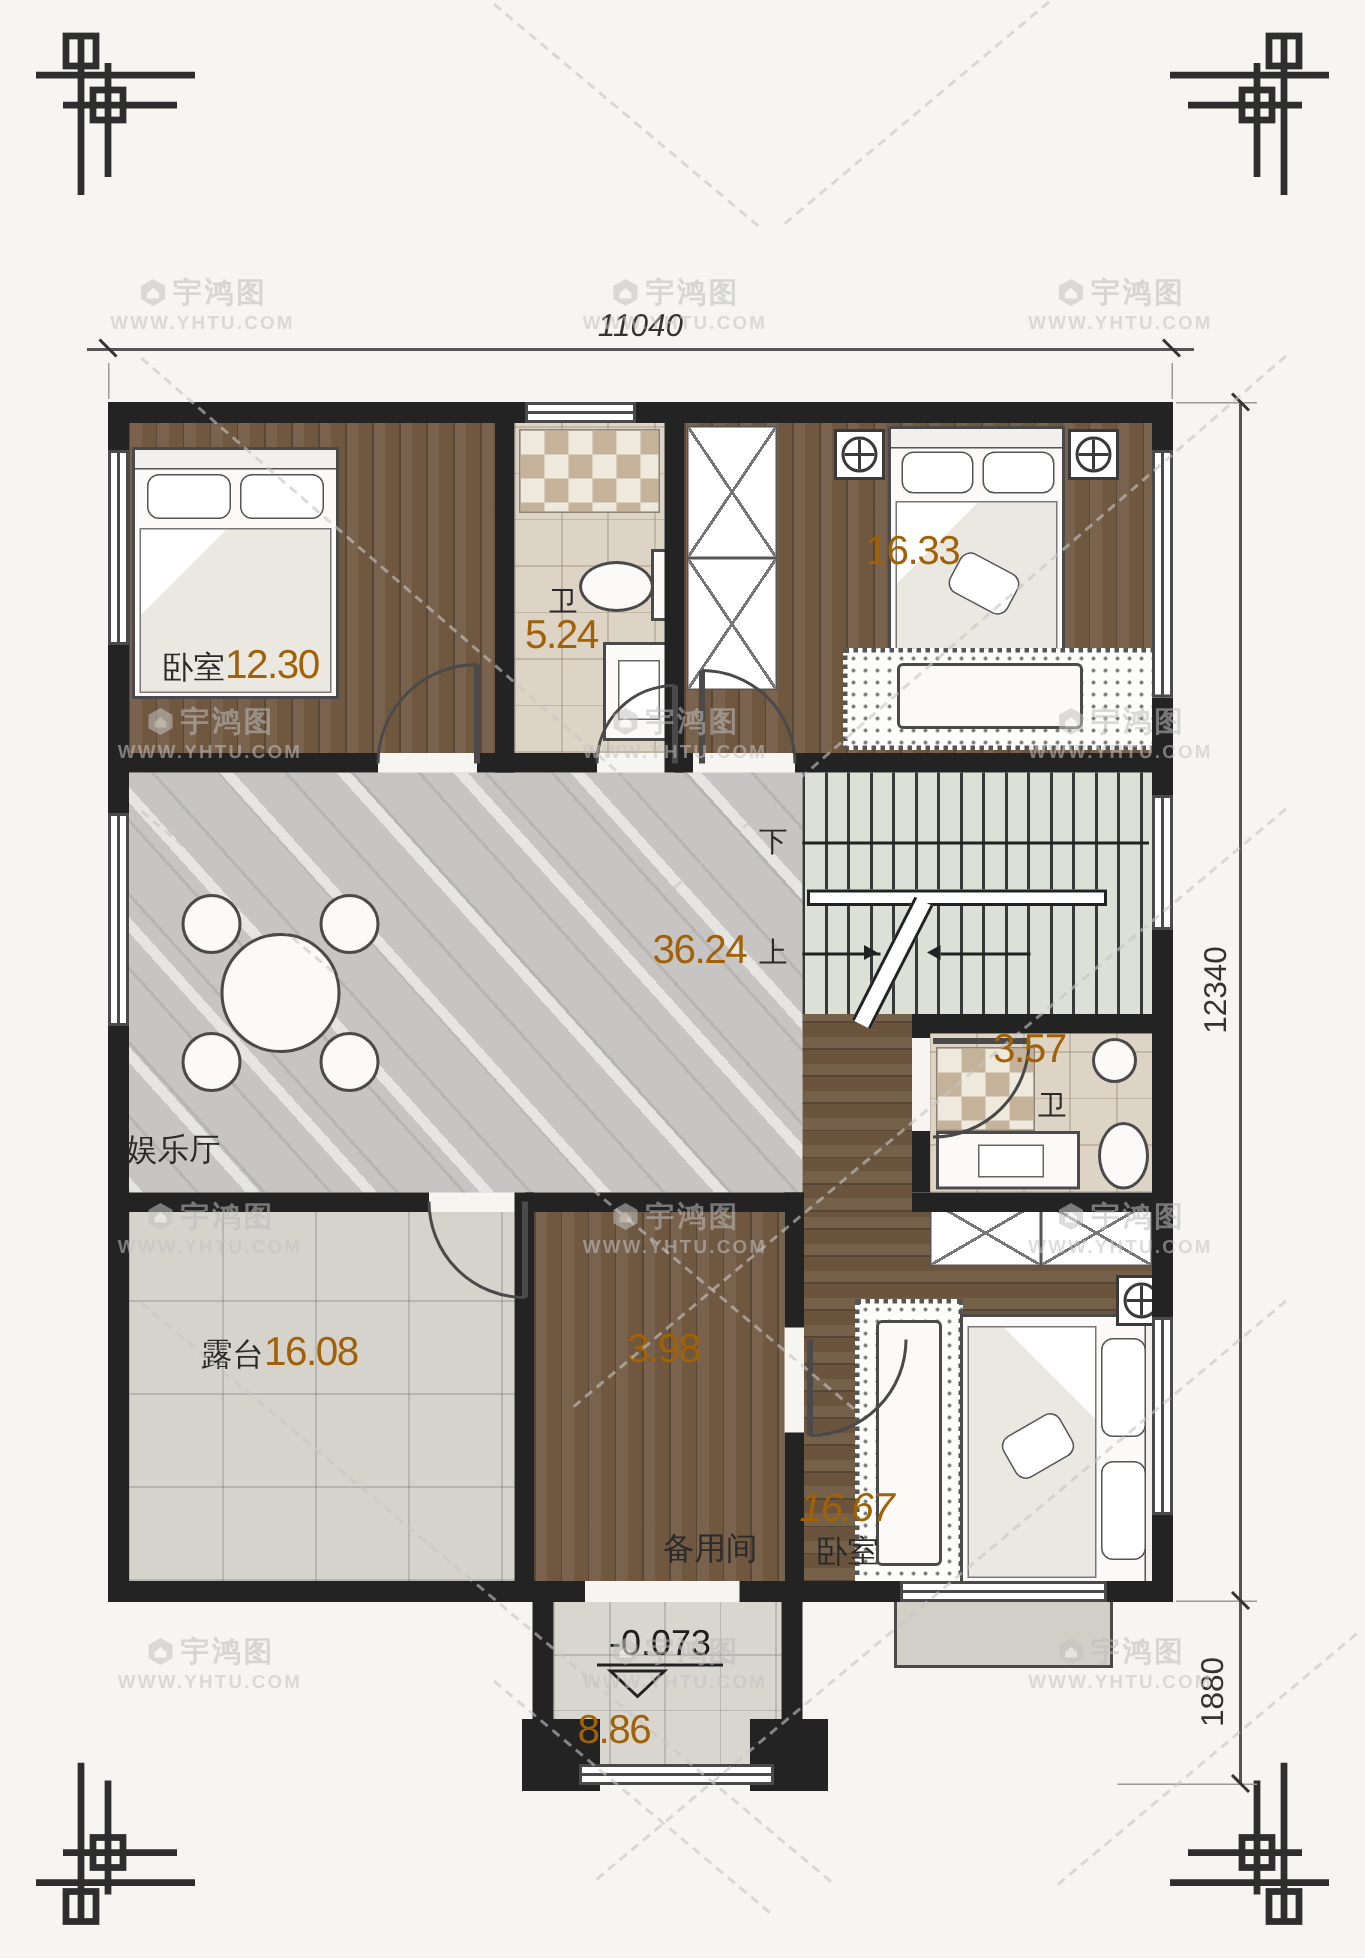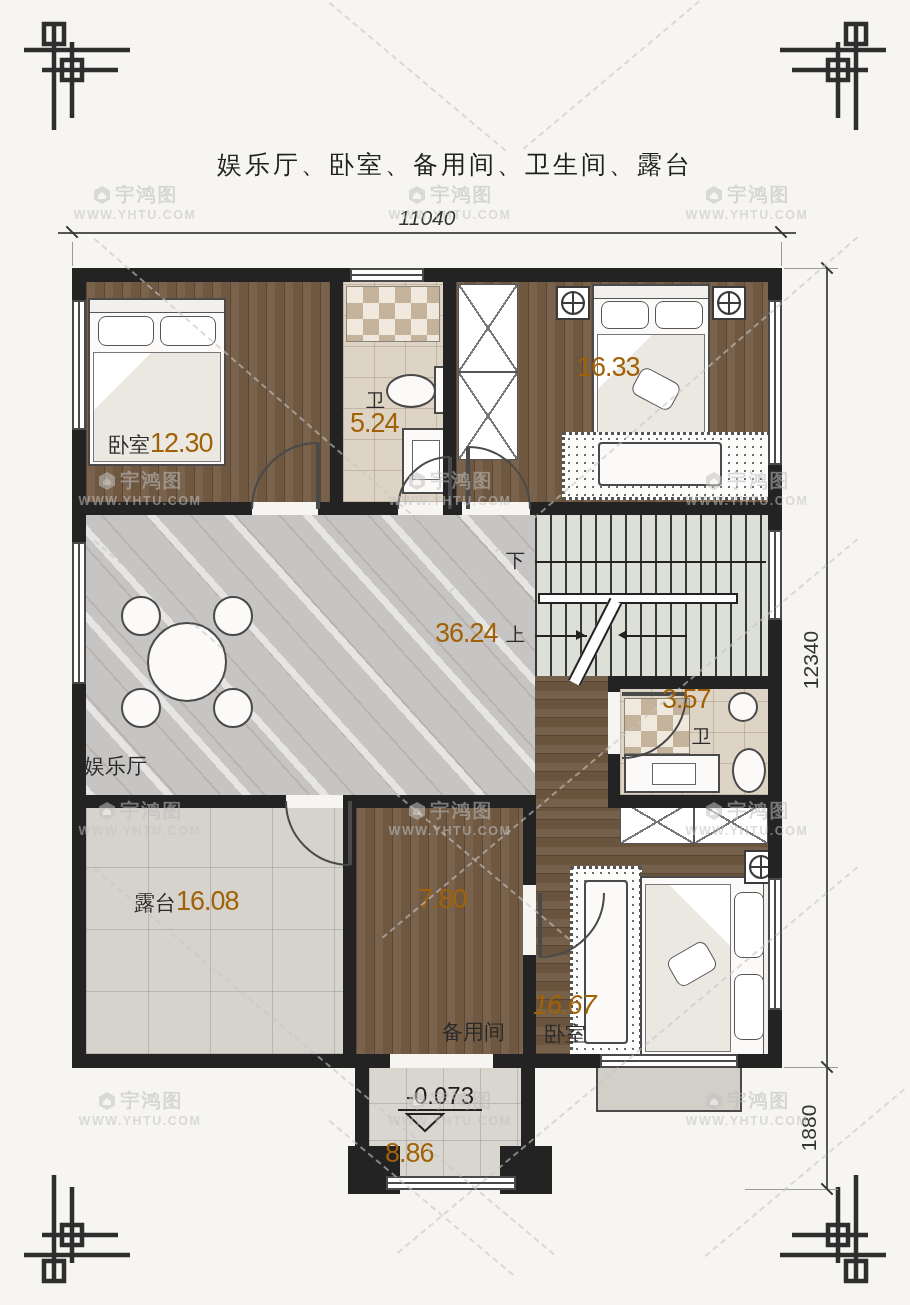--- a/index.html
+++ b/index.html
@@ -124,21 +124,20 @@
     <svg width="112" height="112" viewBox="0 0 112 112">
         <rect x="26" y="6" width="20" height="20"></rect>
         <rect x="44" y="42" width="20" height="20"></rect>
         <line x1="36" y1="6" x2="36" y2="112"></line>
         <line x1="6" y1="32" x2="112" y2="32"></line>
         <line x1="54" y1="24" x2="54" y2="100"></line>
         <line x1="24" y1="52" x2="100" y2="52"></line>
       </svg>
   </div>
 
-  <div class="subtitle">娱乐厅、卧室、备用间、卫生间、露台</div>
 
   <div class="dash" style="left:330px;top:2px;width:230px;transform:rotate(40deg);"></div>
   <div class="dash" style="left:700px;top:2px;width:230px;transform:rotate(140deg);"></div>
   <div class="dash" style="left:95px;top:238px;width:540px;transform:rotate(41deg);"></div>
   <div class="dash" style="left:858px;top:238px;width:540px;transform:rotate(139deg);"></div>
   <div class="dash" style="left:95px;top:540px;width:620px;transform:rotate(40deg);"></div>
   <div class="dash" style="left:858px;top:540px;width:620px;transform:rotate(140deg);"></div>
   <div class="dash" style="left:95px;top:868px;width:600px;transform:rotate(40deg);"></div>
   <div class="dash" style="left:858px;top:868px;width:600px;transform:rotate(140deg);"></div>
   <div class="dash" style="left:330px;top:1120px;width:240px;transform:rotate(40deg);"></div>
@@ -289,21 +288,21 @@
   <div class="lbl cn small-cn" style="left:366px;top:388px;">卫</div>
   <div class="lbl num" style="left:350px;top:408px;">5.24</div>
   <div class="lbl num" style="left:577px;top:352px;">16.33</div>
   <div class="lbl num" style="left:435px;top:618px;">36.24</div>
   <div class="lbl cn" style="left:84px;top:752px;">娱乐厅</div>
   <div class="lbl num" style="left:662px;top:684px;">3.57</div>
   <div class="lbl cn small-cn" style="left:692px;top:724px;">卫</div>
   <div class="lbl" style="left:134px;top:886px;">
     <span class="cn">露台</span><span class="num">16.08</span>
   </div>
-  <div class="lbl num" style="left:418px;top:884px;">7.80</div>
+  <div class="lbl num" style="left:418px;top:884px;">3.98</div>
   <div class="lbl cn" style="left:442px;top:1018px;">备用间</div>
   <div class="lbl num" style="left:533px;top:990px;font-style:italic;">16.67</div>
   <div class="lbl cn" style="left:544px;top:1020px;">卧室</div>
   <div class="lbl num" style="left:385px;top:1138px;">8.86</div>
   <div class="lbl" style="left:398px;top:1082px;">
     <span class="elev">-0.073</span>
   </div>
   <svg class="abs" style="left:404px;top:1112px;z-index:8;" width="42" height="22">
     <path d="M3 2 L39 2 L21 19 Z" fill="none" stroke="#222" stroke-width="2"></path>
   </svg>

